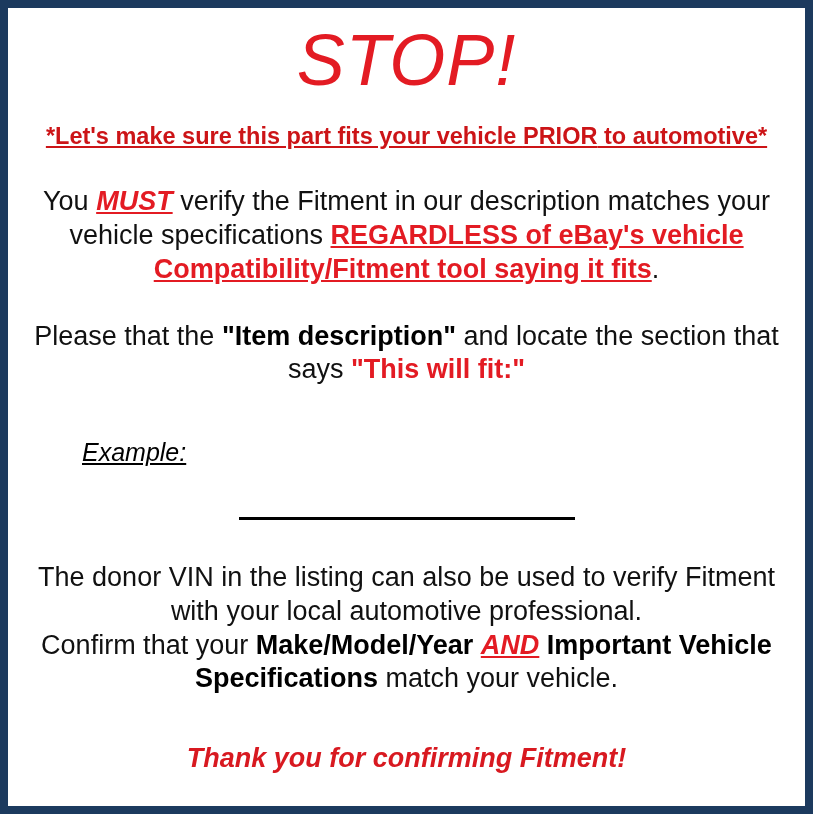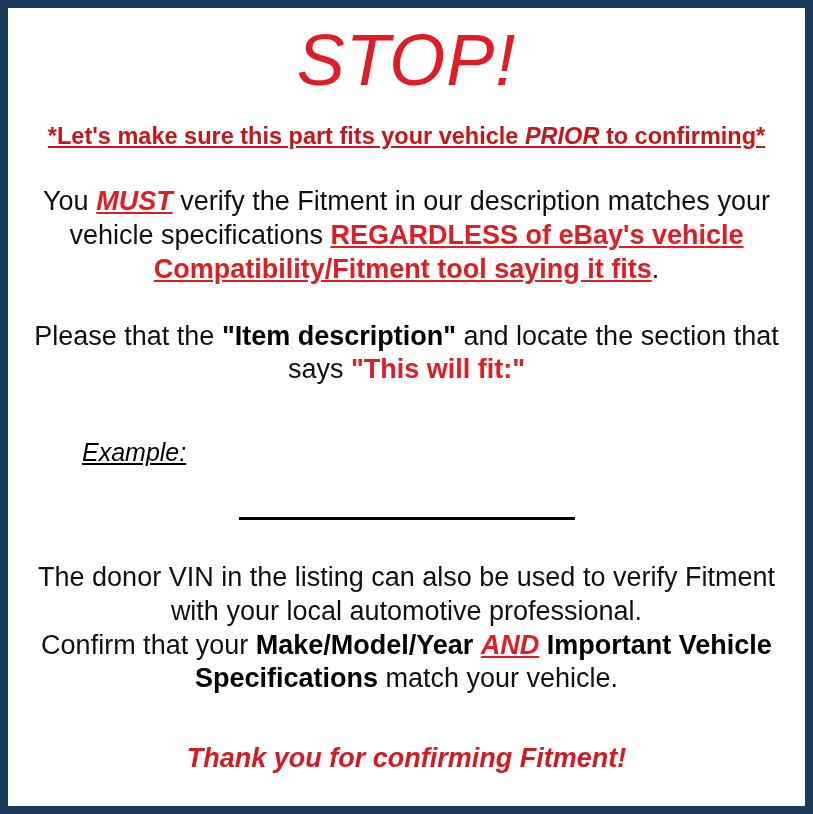--- a/index.html
+++ b/index.html
@@ -43,21 +43,20 @@
     margin: 0;
     padding-top: 26px;
     font-size: 23.5px;
     line-height: 1.25;
     font-weight: bold;
     color: #cc1417;
     text-decoration: underline;
     white-space: nowrap;
   }
   .subtitle .ital {
-    font-style: italic;
   }
 
   .para {
     margin: 0 auto;
     font-size: 27px;
     line-height: 1.25;
     color: #111111;
     max-width: 770px;
   }
   .para-1 { padding-top: 34px; }
@@ -137,21 +136,21 @@
   }
 </style>
 </head>
 <body>
 
 <div class="notice-card">
   <div class="inner">
 
     <div class="title">STOP!</div>
 
-    <div class="subtitle"><span>*Let's make sure this part fits your vehicle </span><span class="ital">PRIOR</span><span> to confirming*</span></div>
+    <div class="subtitle"><span>*Let's make sure this part fits your vehicle </span><span class="ital">PRIOR</span><span> to automotive*</span></div>
 
     <div class="para para-1"><span>You </span><span class="em-red">MUST</span><span> verify the Fitment in our description matches your vehicle specifications </span><span class="red-bold-u">REGARDLESS of eBay's vehicle Compatibility/Fitment tool saying it fits</span><span>.</span></div>
 
     <div class="para para-2"><span>Please that the </span><span class="blk-bold">"Item description"</span><span> and locate the section that says </span><span class="red-bold">"This will fit:"</span></div>
 
     <div class="example-block">
       <div class="example-label">Example:</div>
     </div>
 
     <div class="divider-wrap">

